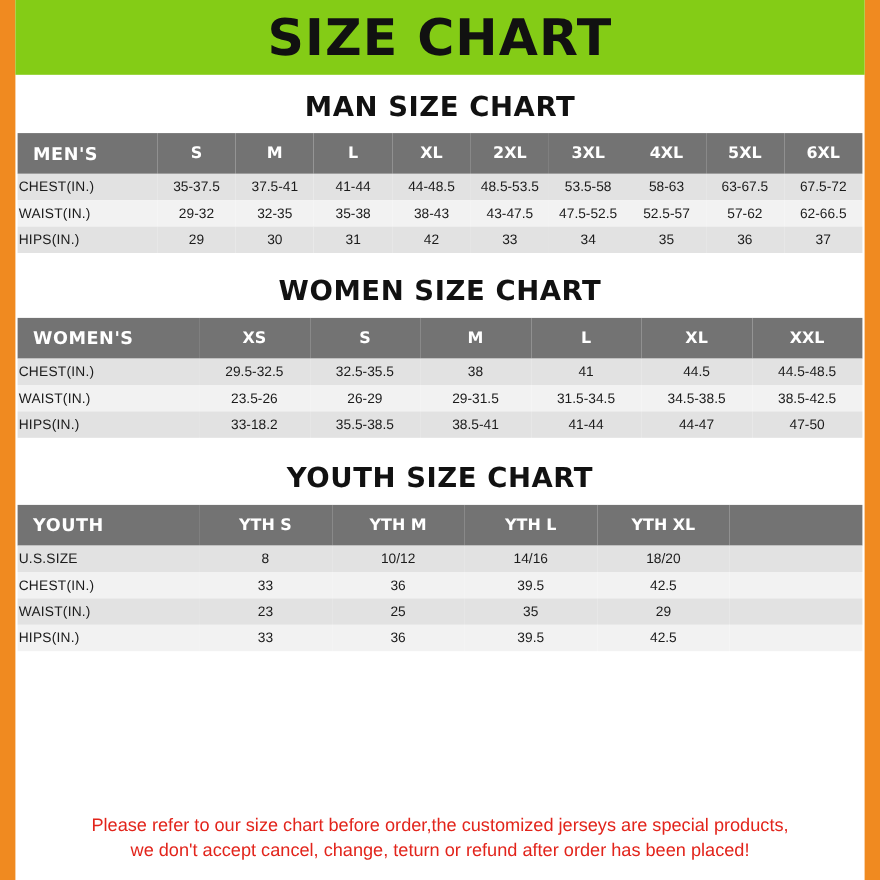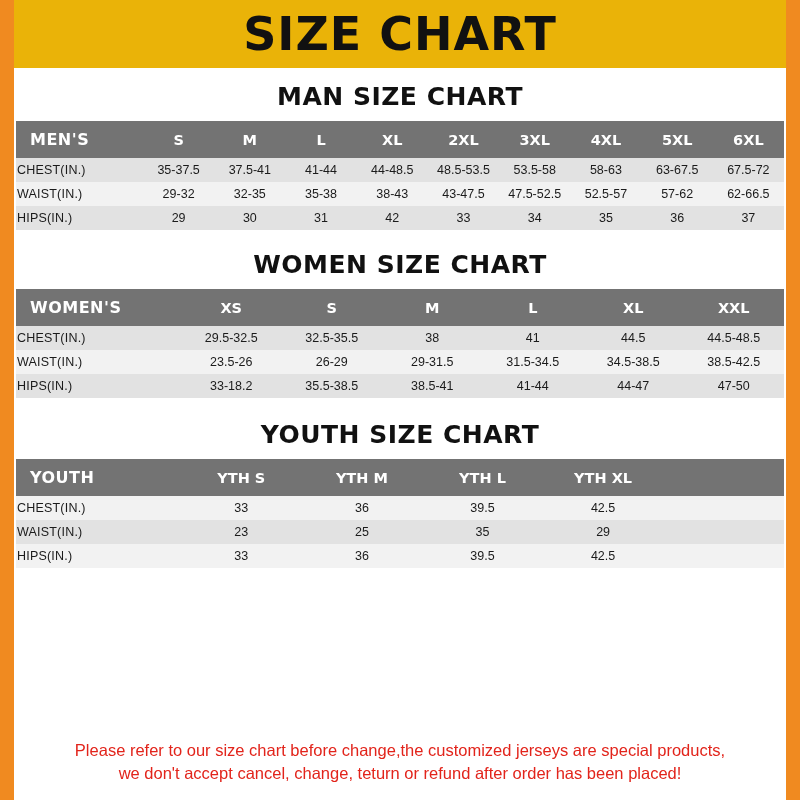--- a/index.html
+++ b/index.html
@@ -18,21 +18,21 @@
     height: 800px;
     position: relative;
     background: #ffffff;
     box-sizing: border-box;
     border-left: 14px solid #f08a20;
     border-right: 14px solid #f08a20;
     display: flex;
     flex-direction: column;
   }
   .header-band {
-    background: #eab308;
+    background: #84cc16;
     height: 68px;
     display: flex;
     align-items: center;
     justify-content: center;
     flex: none;
   }
   .header-title {
     font-family: "DejaVu Sans", sans-serif;
     font-weight: bold;
     font-size: 46px;
@@ -234,20 +234,28 @@
           <tr>
             <th class="rowhead">YOUTH</th>
             <th>YTH S</th>
             <th>YTH M</th>
             <th>YTH L</th>
             <th>YTH XL</th>
             <th></th>
           </tr>
         </thead>
         <tbody>
+          <tr class="odd">
+            <td class="rowlabel">U.S.SIZE</td>
+            <td>8</td>
+            <td>10/12</td>
+            <td>14/16</td>
+            <td>18/20</td>
+            <td></td>
+          </tr>
           <tr class="even">
             <td class="rowlabel">CHEST(IN.)</td>
             <td>33</td>
             <td>36</td>
             <td>39.5</td>
             <td>42.5</td>
             <td></td>
           </tr>
           <tr class="odd">
             <td class="rowlabel">WAIST(IN.)</td>
@@ -263,18 +271,18 @@
             <td>36</td>
             <td>39.5</td>
             <td>42.5</td>
             <td></td>
           </tr>
         </tbody>
       </table>
     </div>
 
     <div class="footer-note">
-      <div>Please refer to our size chart before change,the customized jerseys are special products,</div>
+      <div>Please refer to our size chart before order,the customized jerseys are special products,</div>
       <div>we don't accept cancel, change, teturn or refund after order has been placed!</div>
     </div>
 
   </div>
 </div>
 
 </body></html>

